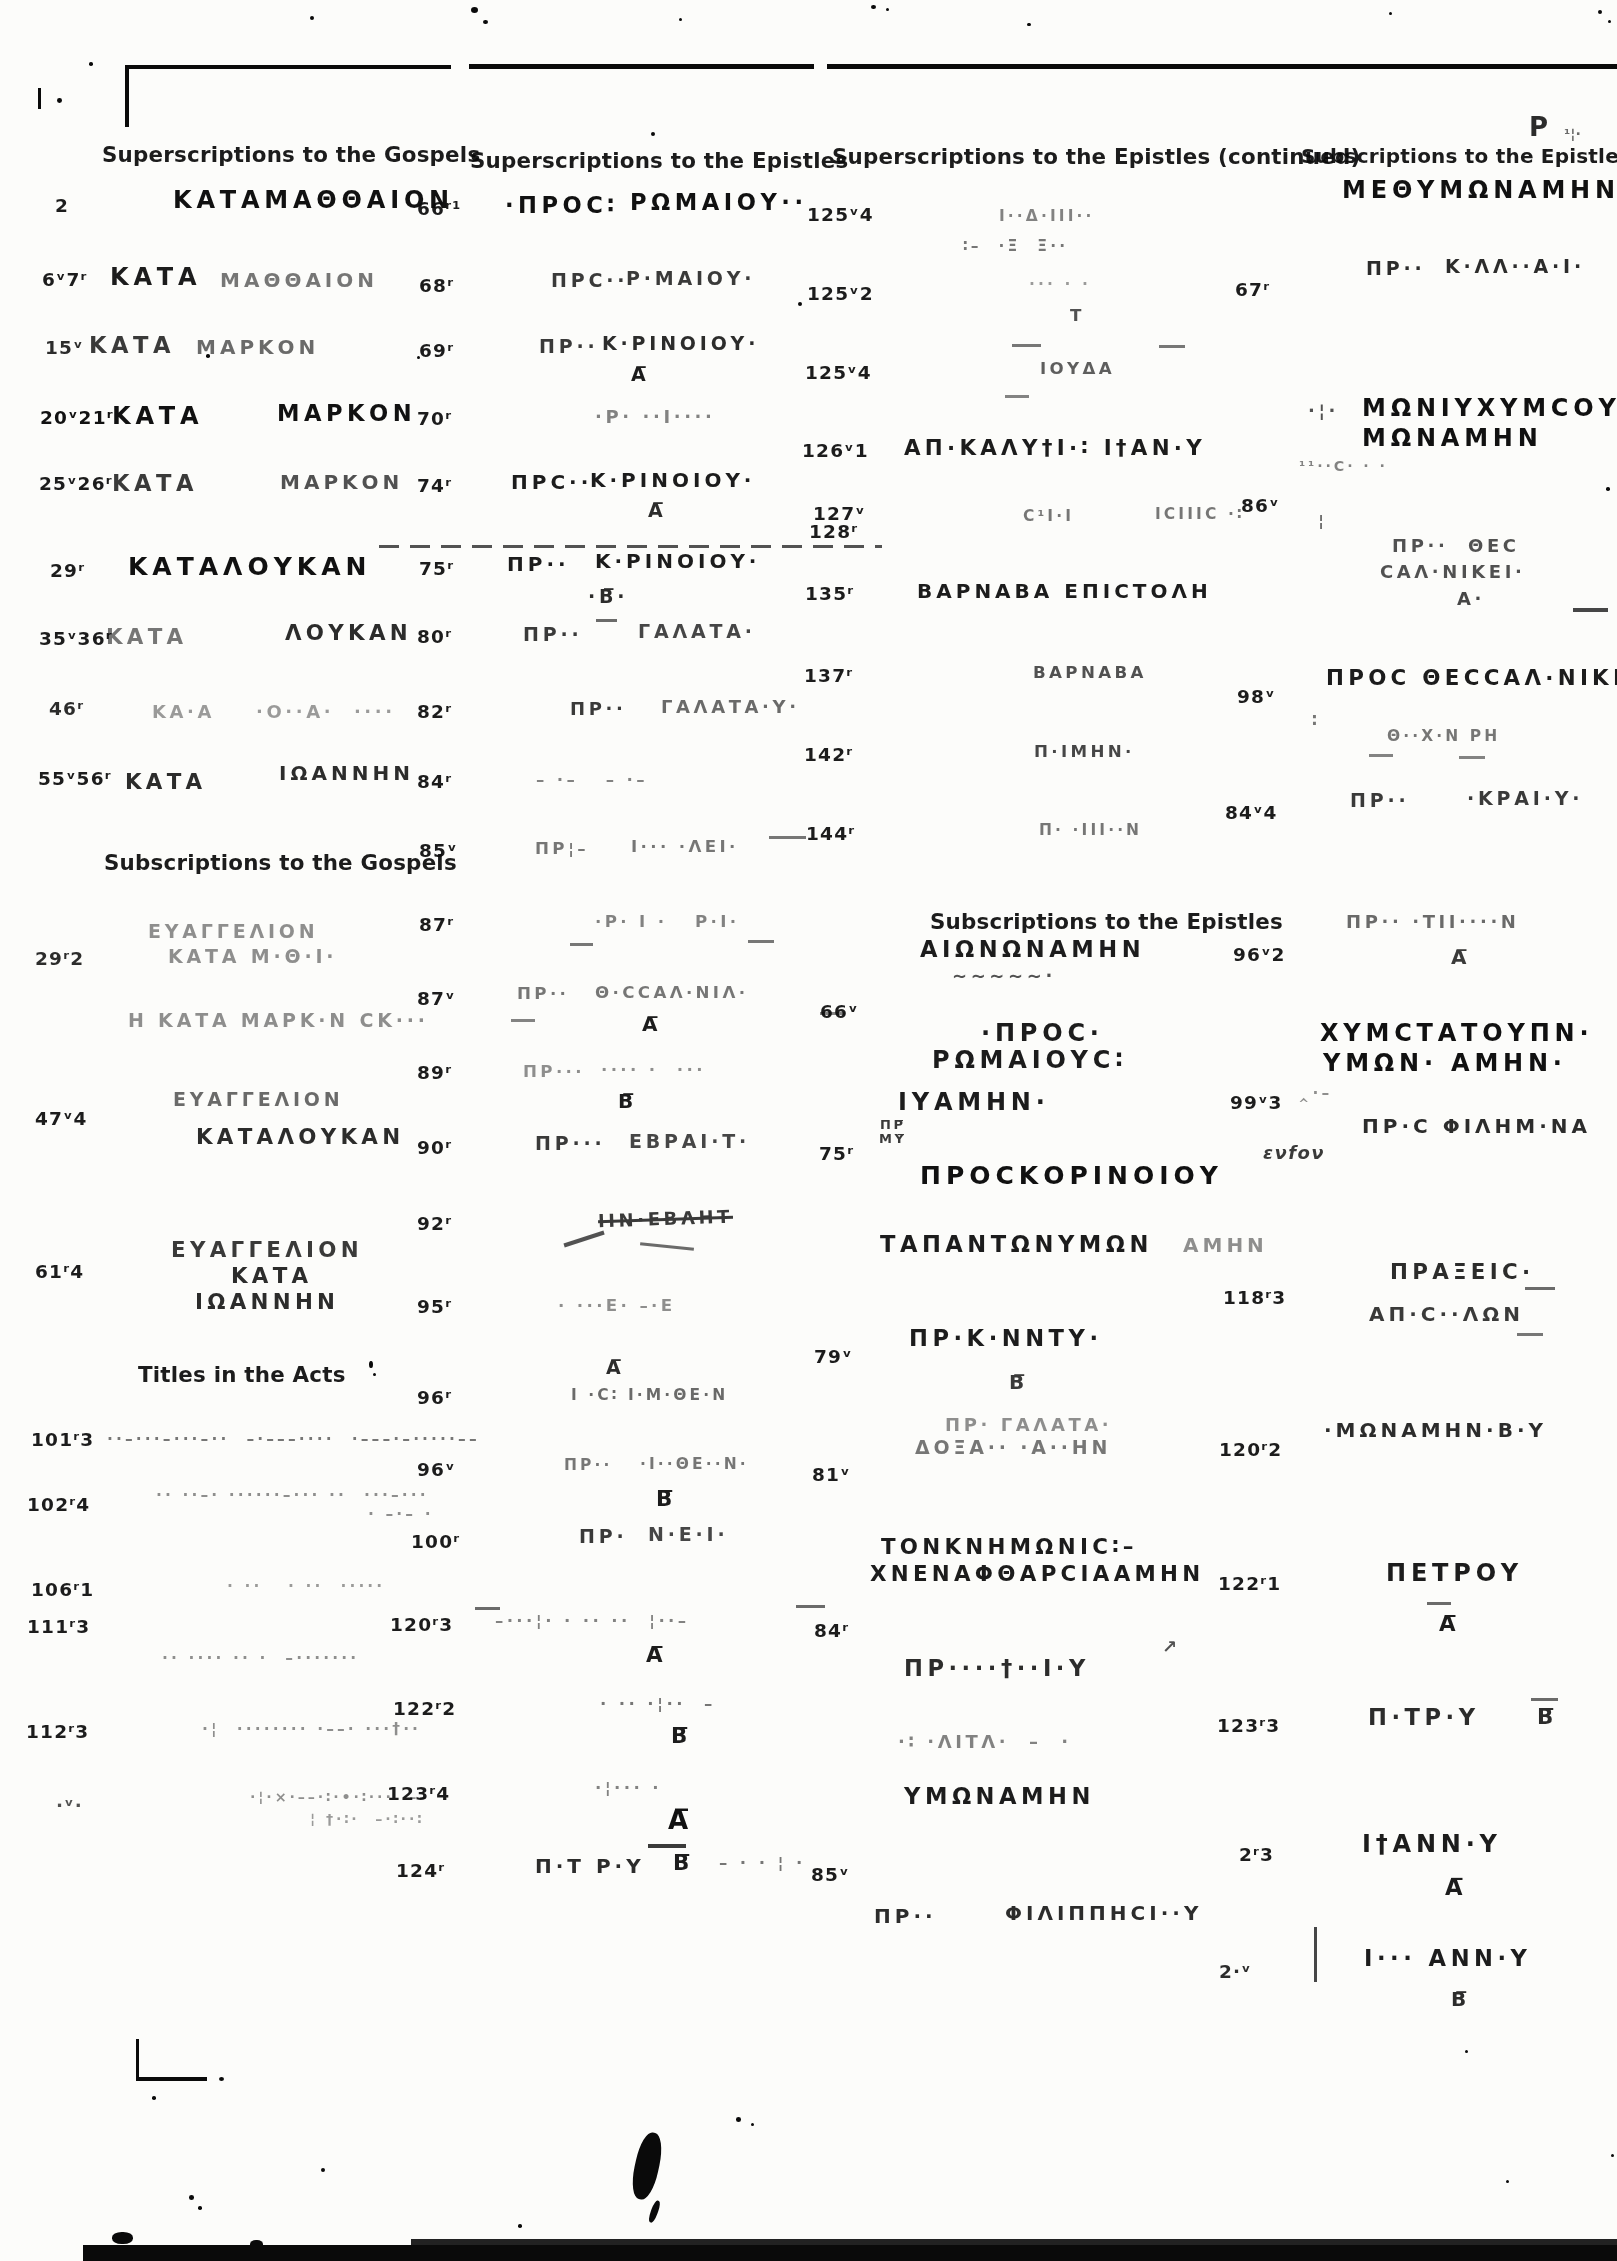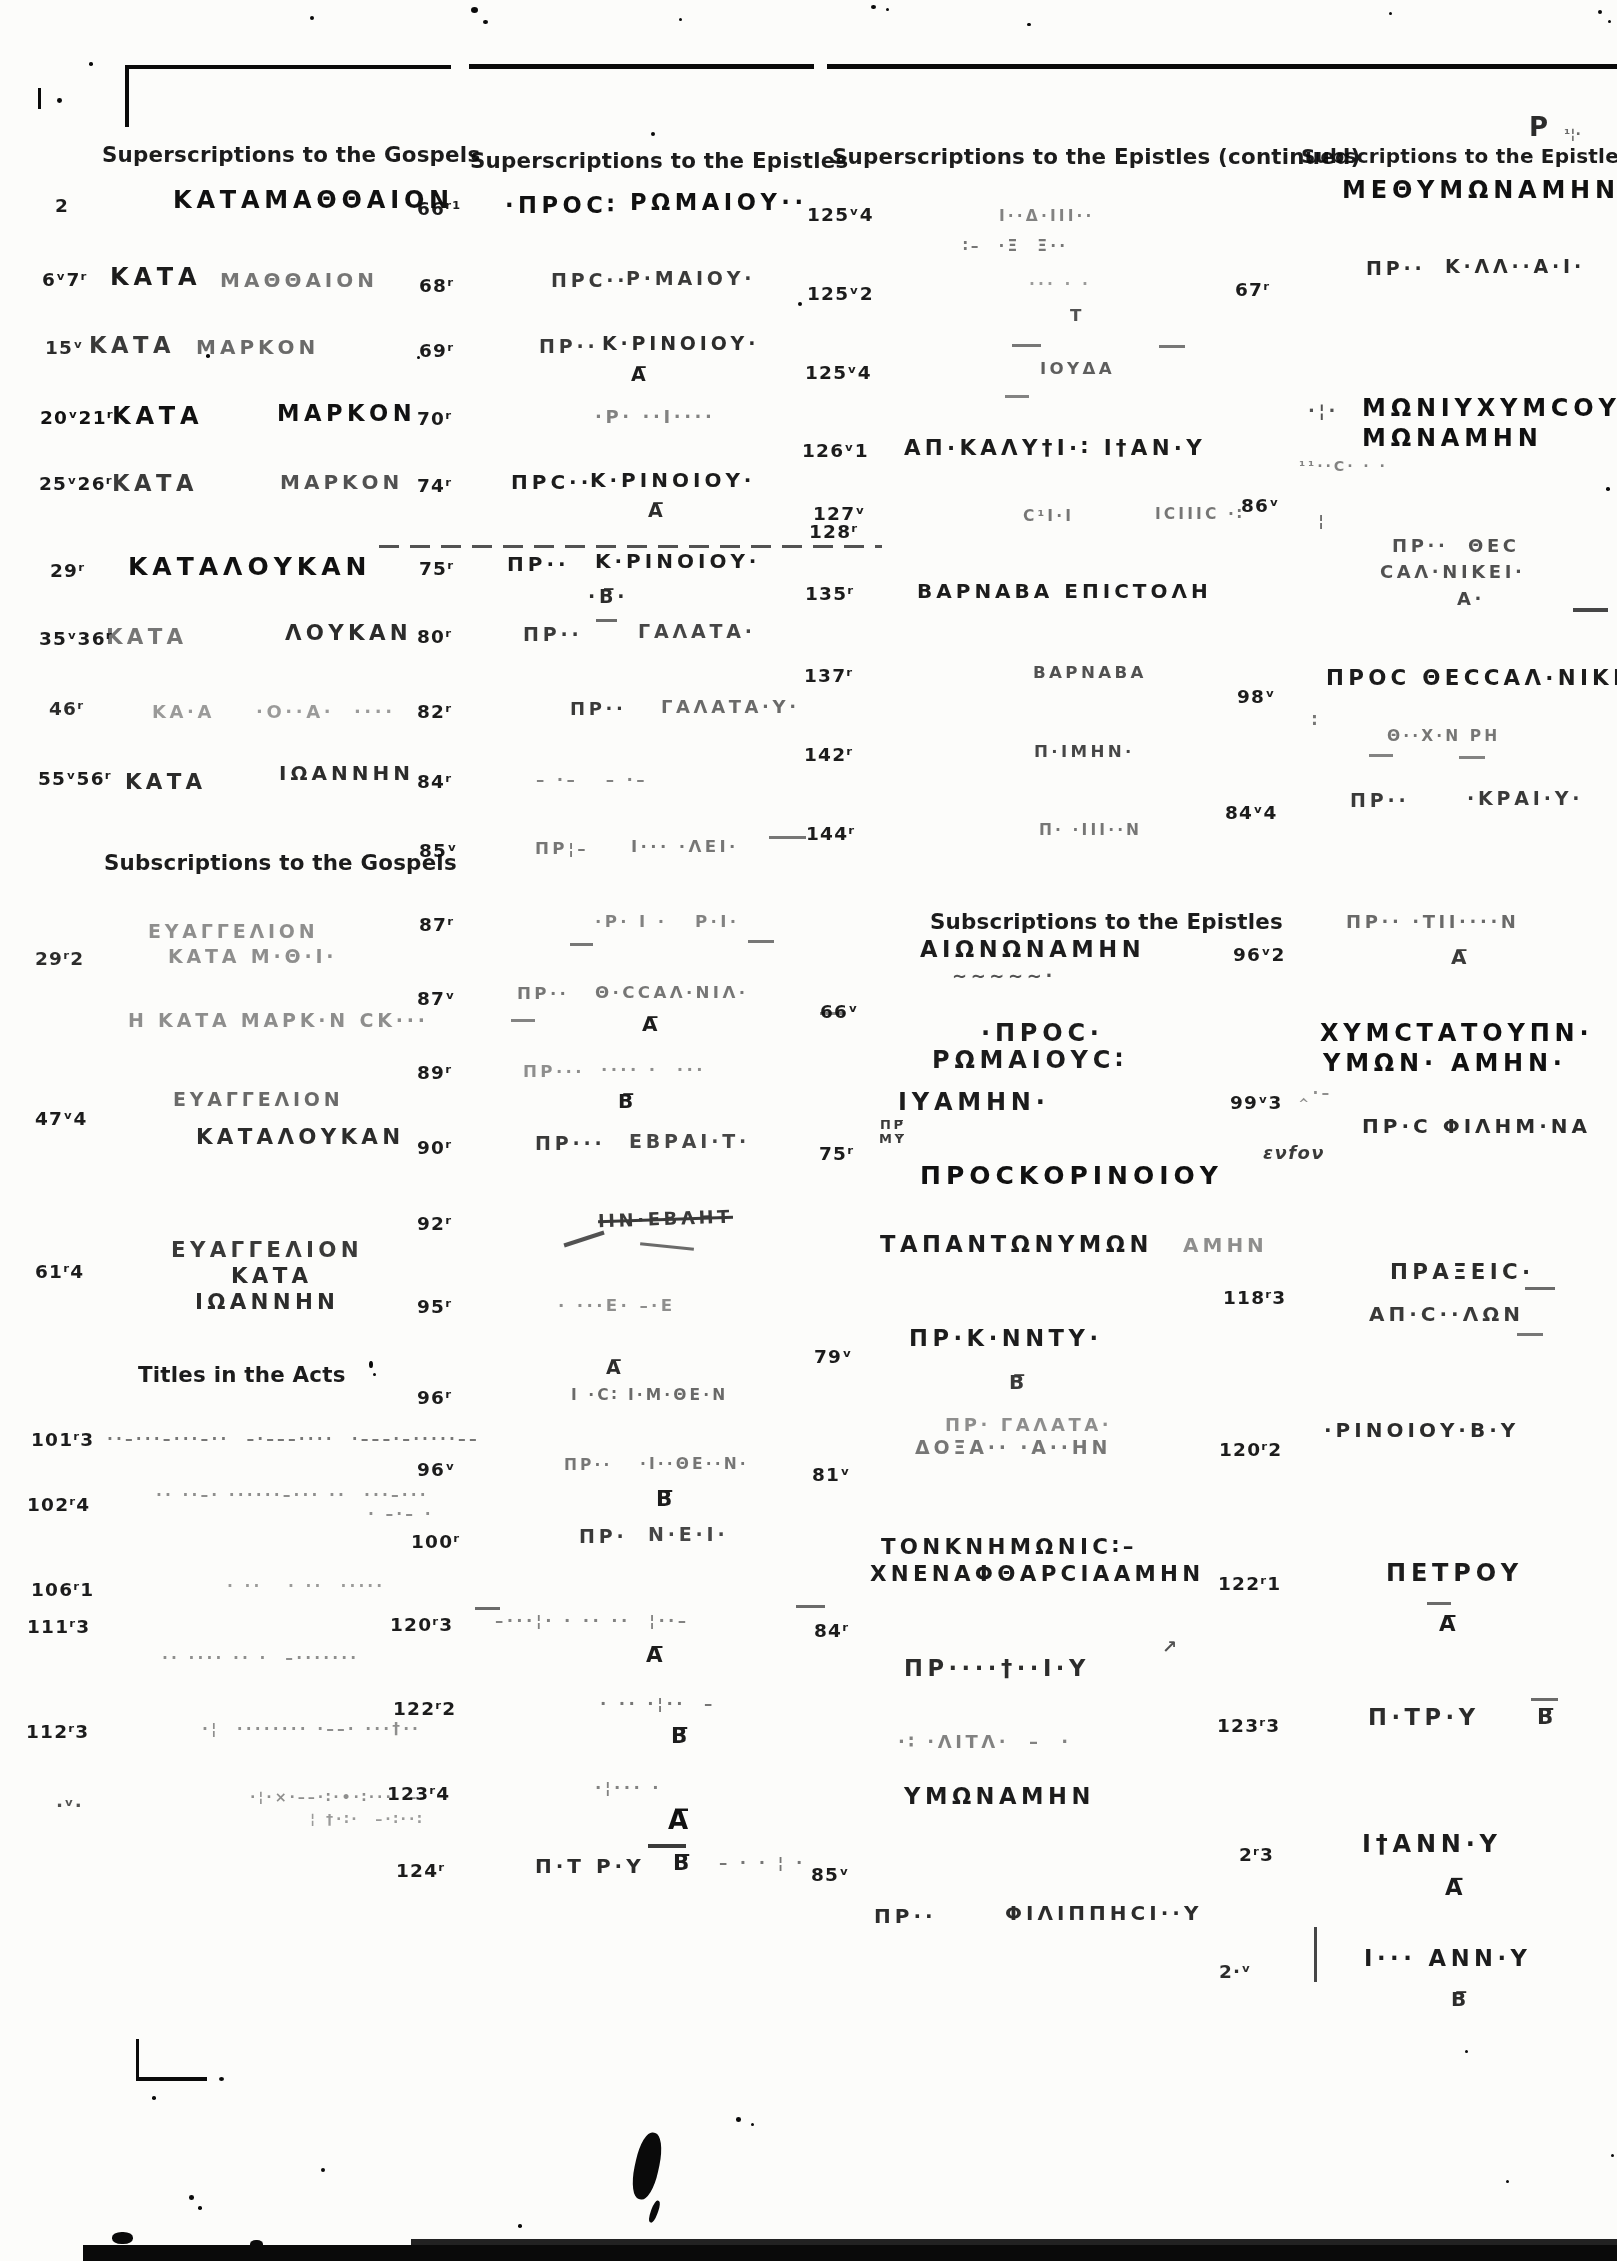--- a/index.html
+++ b/index.html
@@ -344,21 +344,21 @@
   <div class="t gk s26 o45" style="left:1298px;top:1084px">‸·–</div>
   <div class="t gk s34 o85" style="left:1362px;top:1114px">ΠΡ·Ϲ ΦΙΛΗΜ·ΝΑ</div>
   <div class="t it s30 o80" style="left:1263px;top:1142px">ενfον</div>
 
   <div class="t gk s36 o85" style="left:1390px;top:1259px">ΠΡΑΞΕΙϹ·</div>
   <div class="rule" style="left:1525px;top:1287px;width:30px;height:3px;opacity:.6"></div>
   <div class="t fol o90" style="left:1223px;top:1287px">118ʳ3</div>
   <div class="t gk s34 o80" style="left:1369px;top:1302px">ΑΠ·Ϲ··ΛΩΝ</div>
   <div class="rule" style="left:1517px;top:1333px;width:26px;height:3px;opacity:.55"></div>
 
-  <div class="t gk s34 o85" style="left:1324px;top:1418px">·ΡΙΝΟΙΟΥ·Β·Υ</div>
+  <div class="t gk s34 o85" style="left:1324px;top:1418px">·ΜΩΝΑΜΗΝ·Β·Υ</div>
   <div class="t fol o90" style="left:1219px;top:1439px">120ʳ2</div>
 
   <div class="t fol o90" style="left:1218px;top:1573px">122ʳ1</div>
   <div class="t gk s40 o90" style="left:1386px;top:1559px">ΠΕΤΡΟΥ</div>
   <div class="rule" style="left:1427px;top:1602px;width:24px;height:3px;opacity:.6"></div>
   <div class="t gk s36 o90" style="left:1439px;top:1611px">Α̅</div>
 
   <div class="t fol o90" style="left:1217px;top:1715px">123ʳ3</div>
   <div class="t gk s38 o85" style="left:1368px;top:1704px">Π·ΤΡ·Υ</div>
   <div class="rule" style="left:1531px;top:1698px;width:27px;height:3px;opacity:.6"></div>

